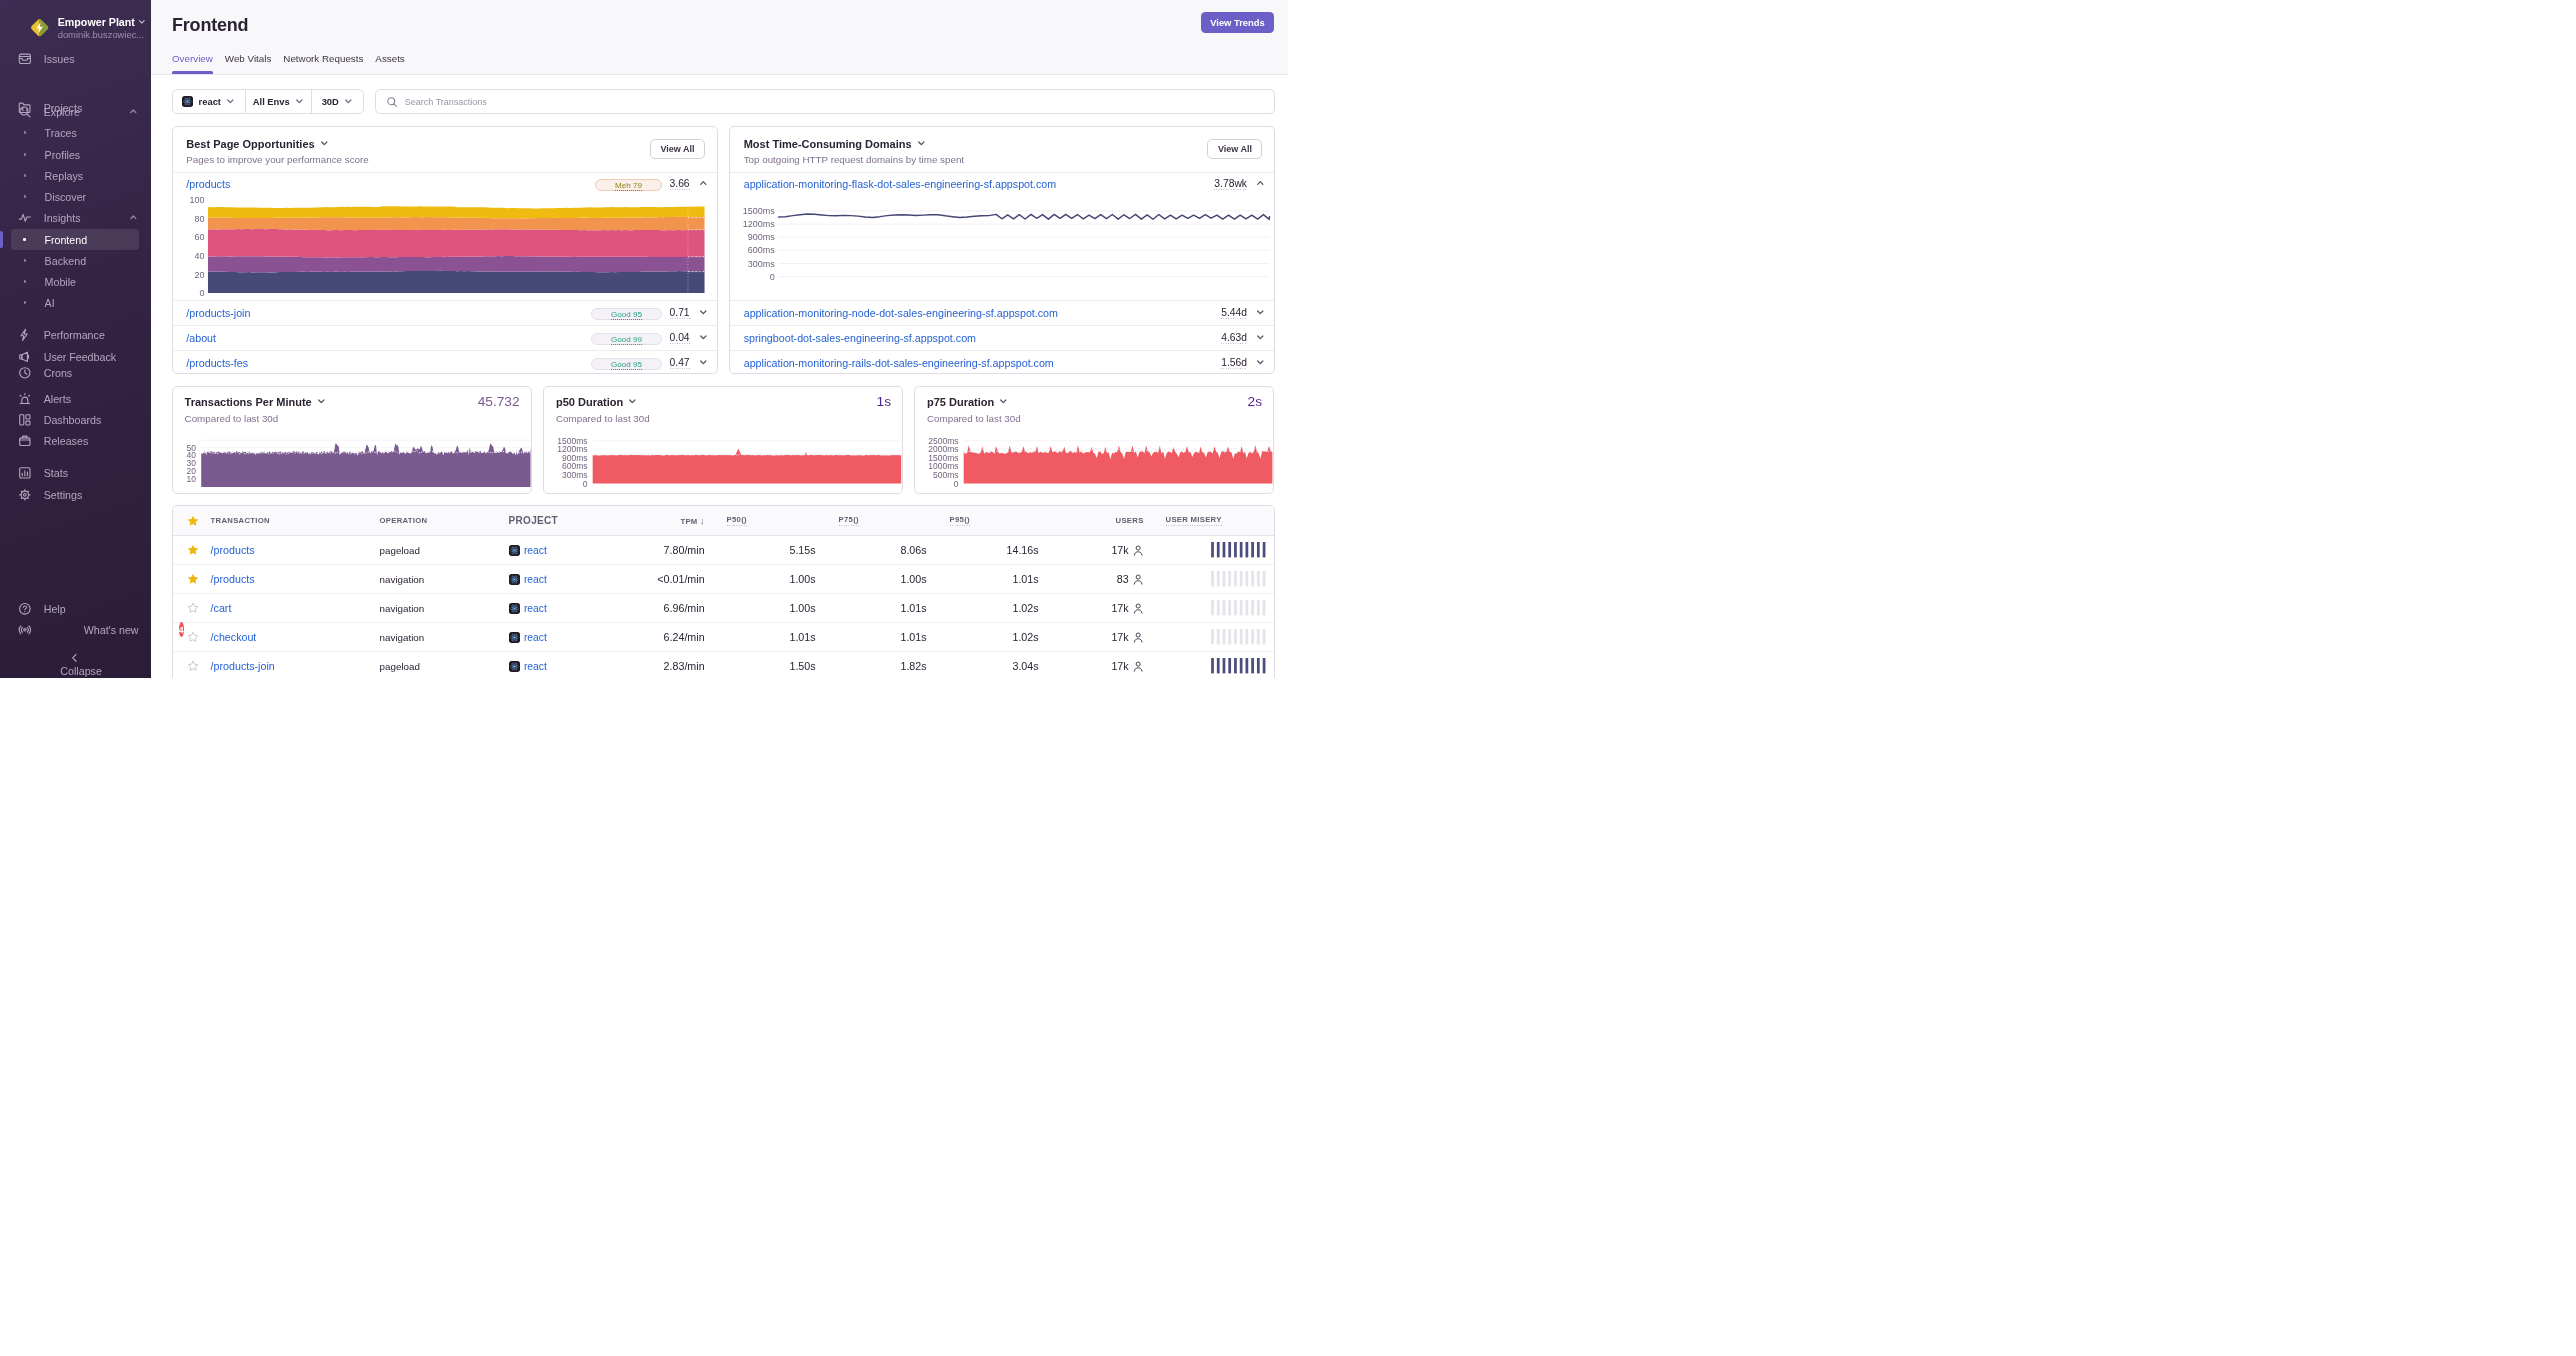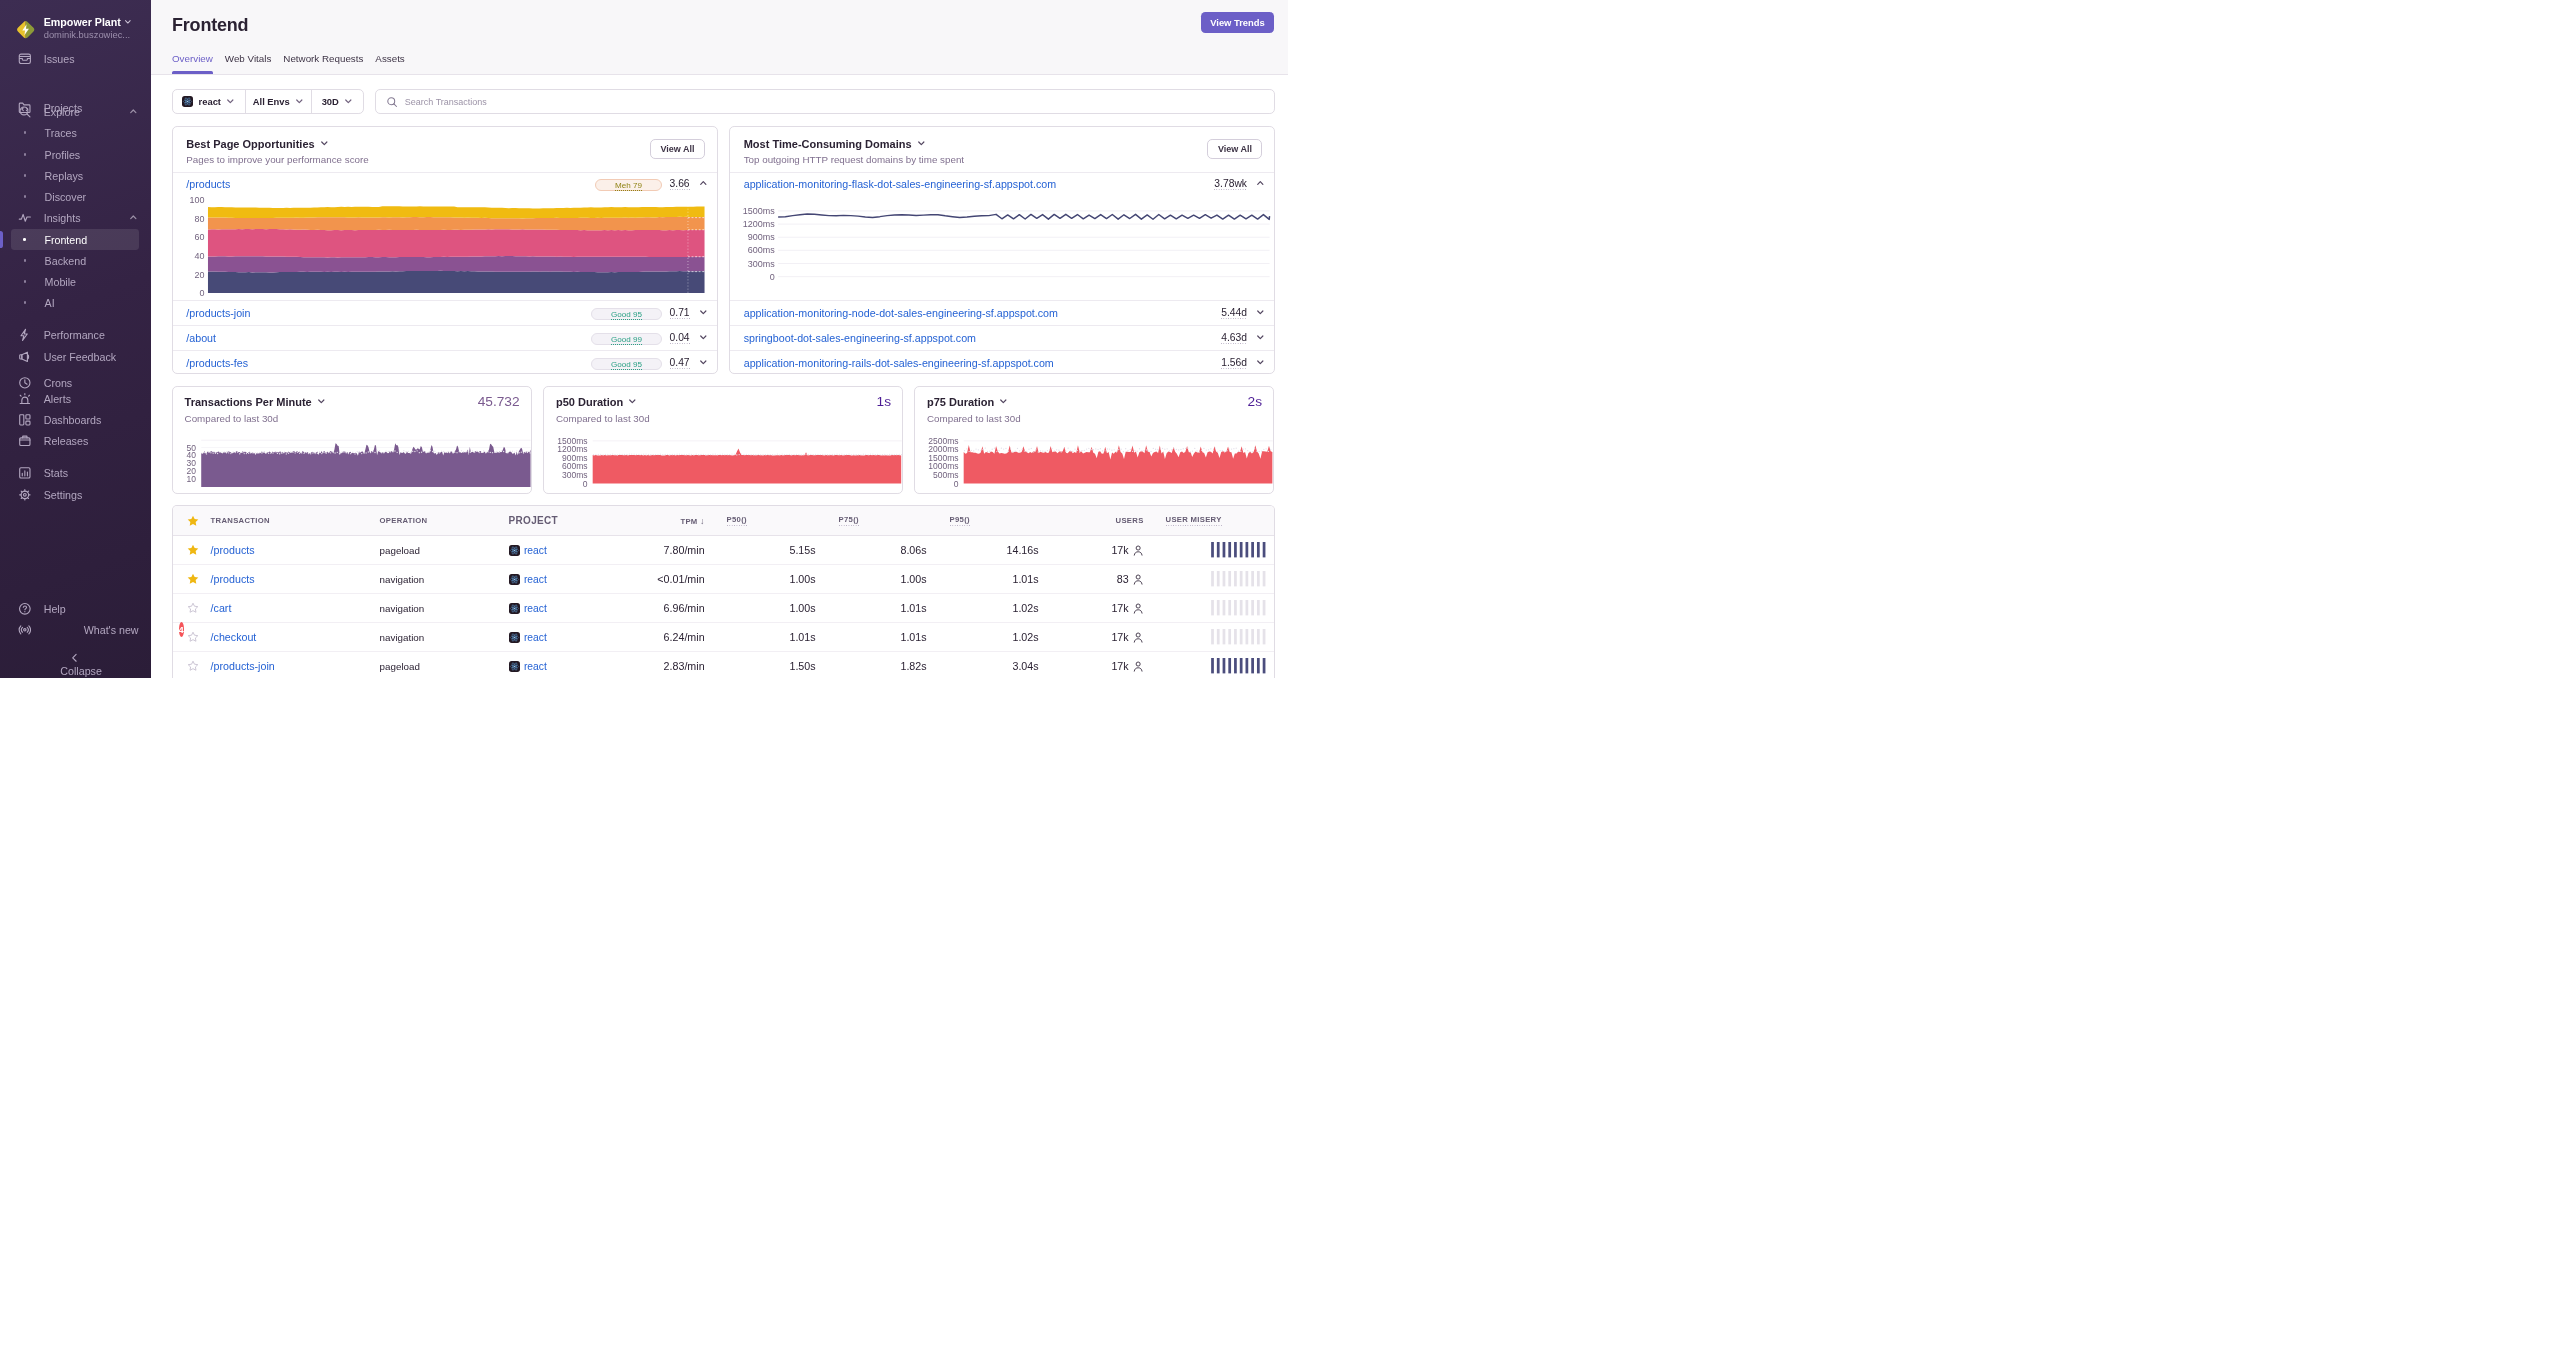--- a/index.html
+++ b/index.html
@@ -1,21 +1,21 @@
 <!DOCTYPE html>
 <html style="font-size:13.7px"><head><meta charset="utf-8"><style>
 *{margin:0;padding:0;box-sizing:border-box}
 html,body{width:1288px;height:678px;overflow:hidden}
 body{font-family:"Liberation Sans",sans-serif;background:#fff;position:relative}
 a{text-decoration:none}
 .abs{position:absolute;left:0;top:0}
 
 .sidebar{position:fixed;left:0;top:0;width:151px;height:678px;z-index:5;
 background:linear-gradient(160deg,#3D2D52 0%,#342344 45%,#2B1D38 100%);}
-.orghead{position:absolute;left:15px;top:15px;display:flex;gap:7.3px;align-items:flex-end}
+.orghead{position:absolute;left:29px;top:15px;display:flex;gap:7.3px;align-items:center}
 .orglogo{width:21.4px;height:21.4px;display:flex}
 .orglogo svg{width:21.4px;height:21.4px}
 .orgtxt{padding-top:0.9px}
 .orgname{color:#fff;font-size:10.7px;line-height:12px;font-weight:bold;white-space:nowrap;display:flex;align-items:center;gap:3.4px}
 .orgsub{color:#9C8FAC;font-size:9.4px;line-height:10.3px;margin-top:2.6px;white-space:nowrap}
 .mi{position:absolute;left:17.6px;height:21px;display:flex;align-items:center;color:#B3A7C0;font-size:10.7px;width:127px}
 .mi .mico{width:13.7px;height:13.7px;margin-right:12.4px;display:flex}
 .mi .mlabel{white-space:nowrap}
 .mchev{margin-left:auto;margin-right:6.9px;display:flex}
 .bullet{width:2.6px;height:2.6px;border-radius:50%;background:#8D7F9D;margin-left:6px;margin-right:18.4px}
@@ -205,21 +205,21 @@
     <div class="mi" style="top:346px;">
       <span class="mico">
         <svg width="13.7" height="13.7" viewBox="0 0 16 16">
           <path d="M2 6.5v3c0 .5.4 1 1 1h1.5V5.5H3c-.6 0-1 .5-1 1z" fill="none" stroke="#B3A7C0" stroke-width="1.3" stroke-linecap="round" stroke-linejoin="round"></path>
           <path d="M4.5 5.5L11 2.5v11L4.5 10.5z" fill="none" stroke="#B3A7C0" stroke-width="1.3" stroke-linecap="round" stroke-linejoin="round"></path>
           <path d="M11.8 5.8c.8.4.8 3.9 0 4.3" fill="none" stroke="#B3A7C0" stroke-width="1.3" stroke-linecap="round" stroke-linejoin="round"></path>
         </svg>
       </span>
       <span class="mlabel">User Feedback</span>
     </div>
-    <div class="mi" style="top:372px;">
+    <div class="mi" style="top:362px;">
       <span class="mico">
         <svg width="13.7" height="13.7" viewBox="0 0 16 16">
           <circle cx="8" cy="8" r="6" fill="none" stroke="#B3A7C0" stroke-width="1.3" stroke-linecap="round" stroke-linejoin="round"></circle>
           <path d="M8 4.5V8l2.6 1.6" fill="none" stroke="#B3A7C0" stroke-width="1.3" stroke-linecap="round" stroke-linejoin="round"></path>
         </svg>
       </span>
       <span class="mlabel">Crons</span>
     </div>
     <div class="mi" style="top:388px;">
       <span class="mico">

